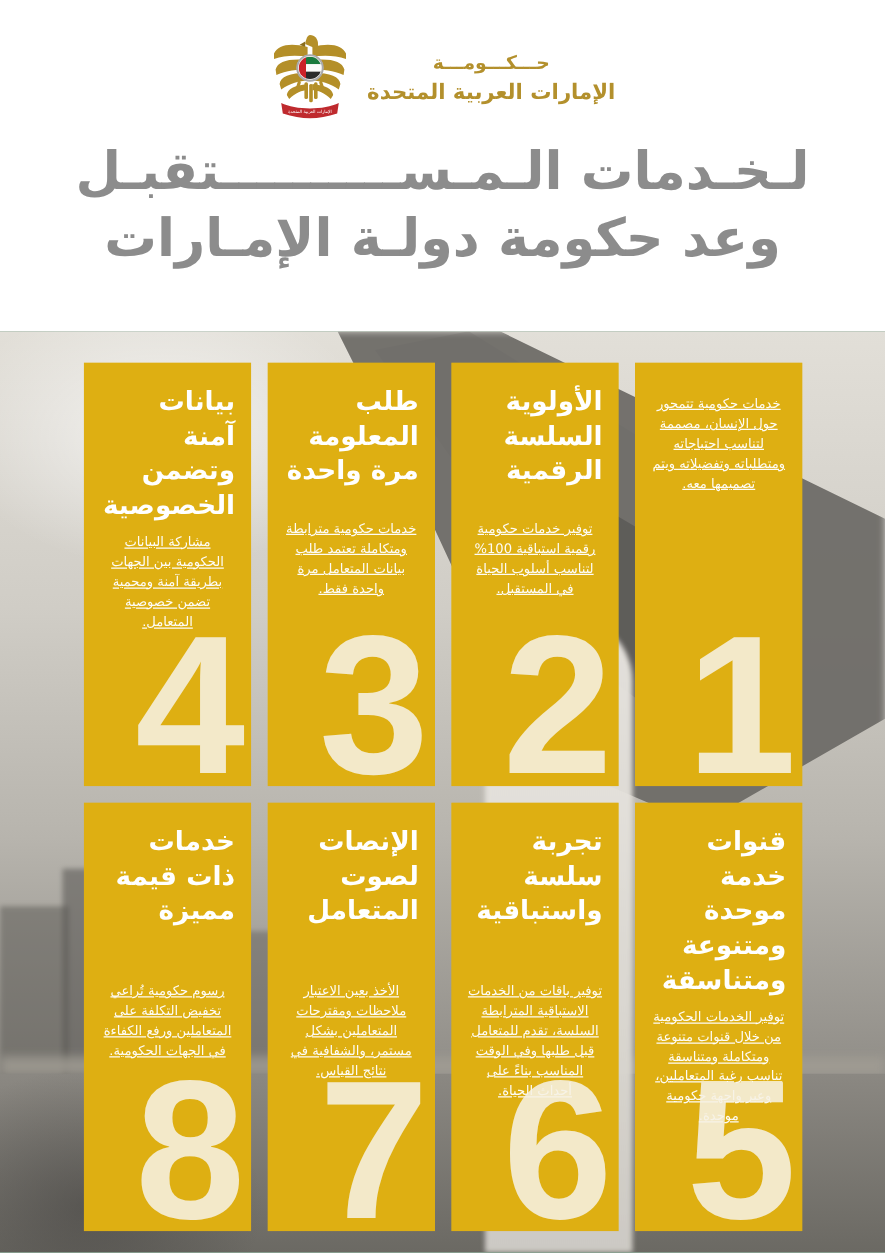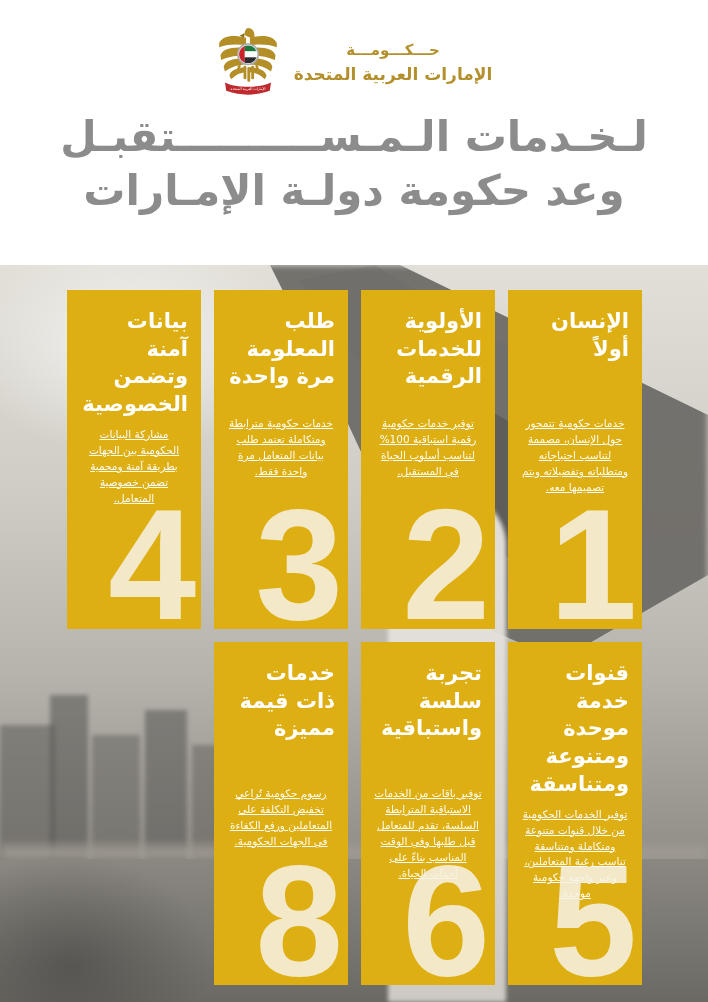--- a/index.html
+++ b/index.html
@@ -138,29 +138,27 @@
     </div>
     <h1 class="heading">
       <span>لـخـدمات الـمـســــــــــتقبـل</span>
       <span>وعد حكومة دولـة الإمـارات</span>
     </h1>
   </div>
 
   <div class="grid">
 
     <div class="card">
-      <h3 class="card-title">الإنسان
-أولاً</h3>
       <p class="card-body">خدمات حكومية تتمحور حول الإنسان، مصممة لتناسب احتياجاته ومتطلباته وتفضيلاته ويتم تصميمها معه.</p>
       <div class="card-number">1</div>
     </div>
 
     <div class="card">
       <h3 class="card-title">الأولوية
-للخدمات
+السلسة
 الرقمية</h3>
       <p class="card-body">توفير خدمات حكومية رقمية استباقية 100% لتناسب أسلوب الحياة في المستقبل.</p>
       <div class="card-number">2</div>
     </div>
 
     <div class="card">
       <h3 class="card-title">طلب
 المعلومة
 مرة واحدة</h3>
       <p class="card-body">خدمات حكومية مترابطة ومتكاملة تعتمد طلب بيانات المتعامل مرة واحدة فقط.</p>
@@ -184,20 +182,27 @@
       <div class="card-number">5</div>
     </div>
 
     <div class="card">
       <h3 class="card-title">تجربة سلسة
 واستباقية</h3>
       <p class="card-body">توفير باقات من الخدمات الاستباقية المترابطة السلسة، تقدم للمتعامل قبل طلبها وفي الوقت المناسب بناءً على أحداث الحياة.</p>
       <div class="card-number">6</div>
     </div>
 
+    <div class="card">
+      <h3 class="card-title">الإنصات
+لصوت
+المتعامل</h3>
+      <p class="card-body">الأخذ بعين الاعتبار ملاحظات ومقترحات المتعاملين بشكل مستمر، والشفافية في نتائج القياس.</p>
+      <div class="card-number">7</div>
+    </div>
 
     <div class="card">
       <h3 class="card-title">خدمات
 ذات قيمة
 مميزة</h3>
       <p class="card-body">رسوم حكومية تُراعي تخفيض التكلفة على المتعاملين ورفع الكفاءة في الجهات الحكومية.</p>
       <div class="card-number">8</div>
     </div>
 
   </div>

